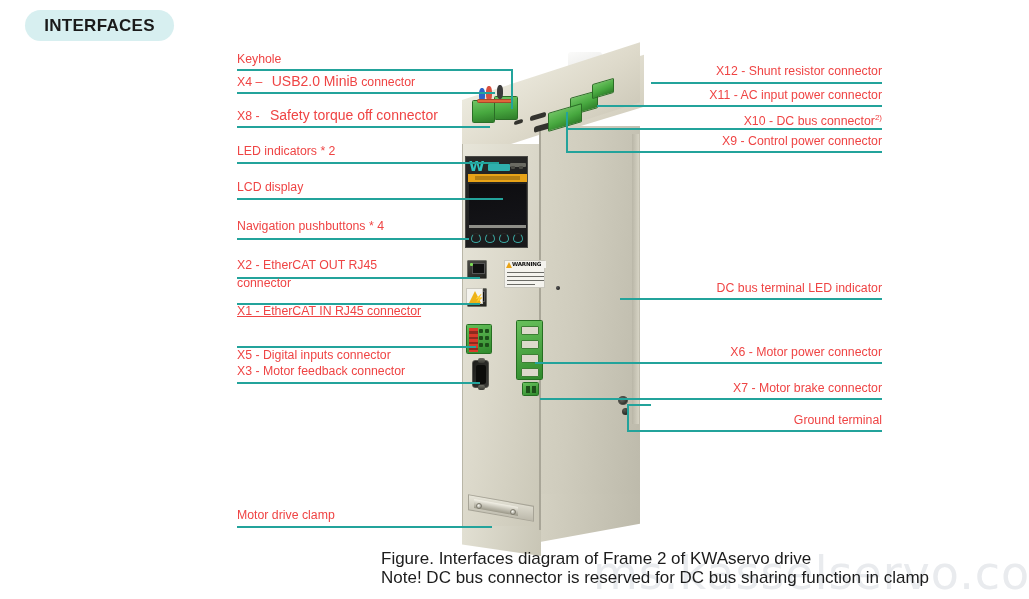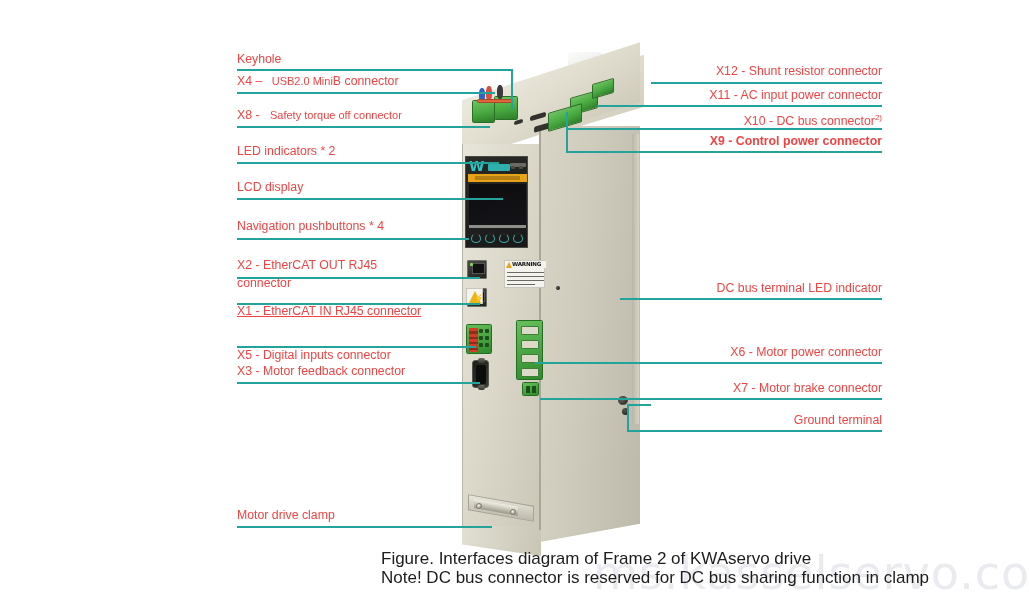--- a/index.html
+++ b/index.html
@@ -26,21 +26,21 @@
   
   .lbl {
     position: absolute;
     font-size: 12.3px;
     color: #ef4444;
     white-space: nowrap;
     line-height: 14px;
   }
   .lbl.r { }
   .lbl .sup { font-size: 8px; vertical-align: super; }
-  .lbl .sm { font-size: 11px; }
+  .lbl .sm { font-size: 14px; }
 
   
   .ln {
     position: absolute;
     background: #23a39b;
     height: 1.6px;
   }
   .vn {
     position: absolute;
     background: #23a39b;
@@ -297,20 +297,23 @@
   
   .cable {
     position:absolute; background:#f0f0ee; border-radius:3px;
   }
 </style>
 </head>
 <body>
 
 <div id="stage">
 
+  <div class="badge">
+    <span>INTERFACES</span>
+  </div>
 
   <div class="wm" style="left:593px; top:546px;">ms.kasselservo.com</div>
 
   <div id="device">
 
     <div class="cable" style="left:116px; top:4px; width:34px; height:44px; background:linear-gradient(160deg,#fbfbfa,#d9d9d6);"></div>
     <div class="cable" style="left:150px; top:10px; width:8px; height:34px; background:linear-gradient(#f4f4f2,#cfcfcb);"></div>
     <div class="cable" style="left:142px; top:22px; width:7px; height:16px; background:#d8503f;"></div>
 
     <div class="topface2"></div>
@@ -460,21 +463,21 @@
 
   <div class="lbl r" style="right:147px; top:88px;">X11 - AC input power connector</div>
   <div class="ln" style="left:597px; top:105px; width:285px;"></div>
 
   <div class="lbl r" style="right:147px; top:111px;">
     <span>X10 - DC bus connector</span><span class="sup">2)</span>
   </div>
   <div class="ln" style="left:566px; top:128px; width:316px;"></div>
   <div class="vn" style="left:566px; top:112px; height:17px;"></div>
 
-  <div class="lbl r" style="right:147px; top:134px;font-weight:bold;">X9 - Control power connector</div>
+  <div class="lbl r" style="right:147px; top:134px;">X9 - Control power connector</div>
   <div class="ln" style="left:566px; top:151px; width:316px;"></div>
   <div class="vn" style="left:566px; top:128px; height:24px;"></div>
 
   <div class="lbl r" style="right:147px; top:281px;">DC bus terminal LED indicator</div>
   <div class="ln" style="left:620px; top:298px; width:262px;"></div>
 
   <div class="lbl r" style="right:147px; top:345px;">X6 - Motor power connector</div>
   <div class="ln" style="left:535px; top:362px; width:347px;"></div>
 
   <div class="lbl r" style="right:147px; top:381px;">X7 - Motor brake connector</div>

